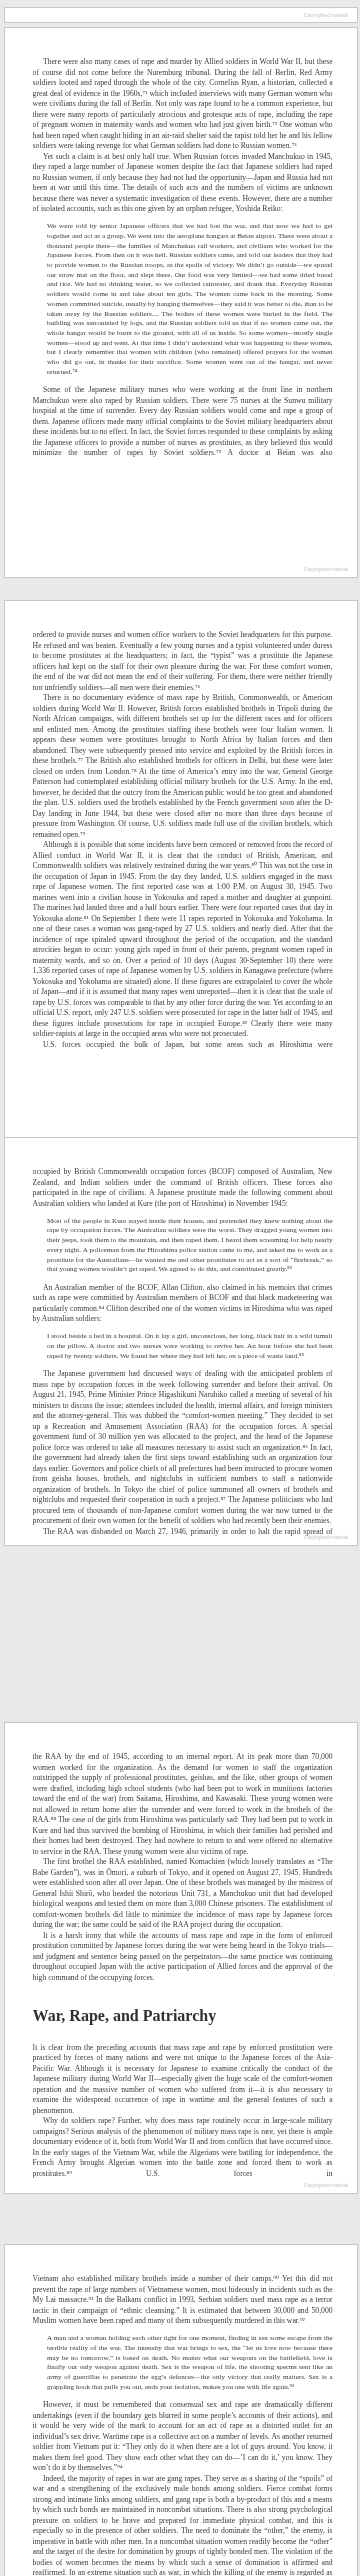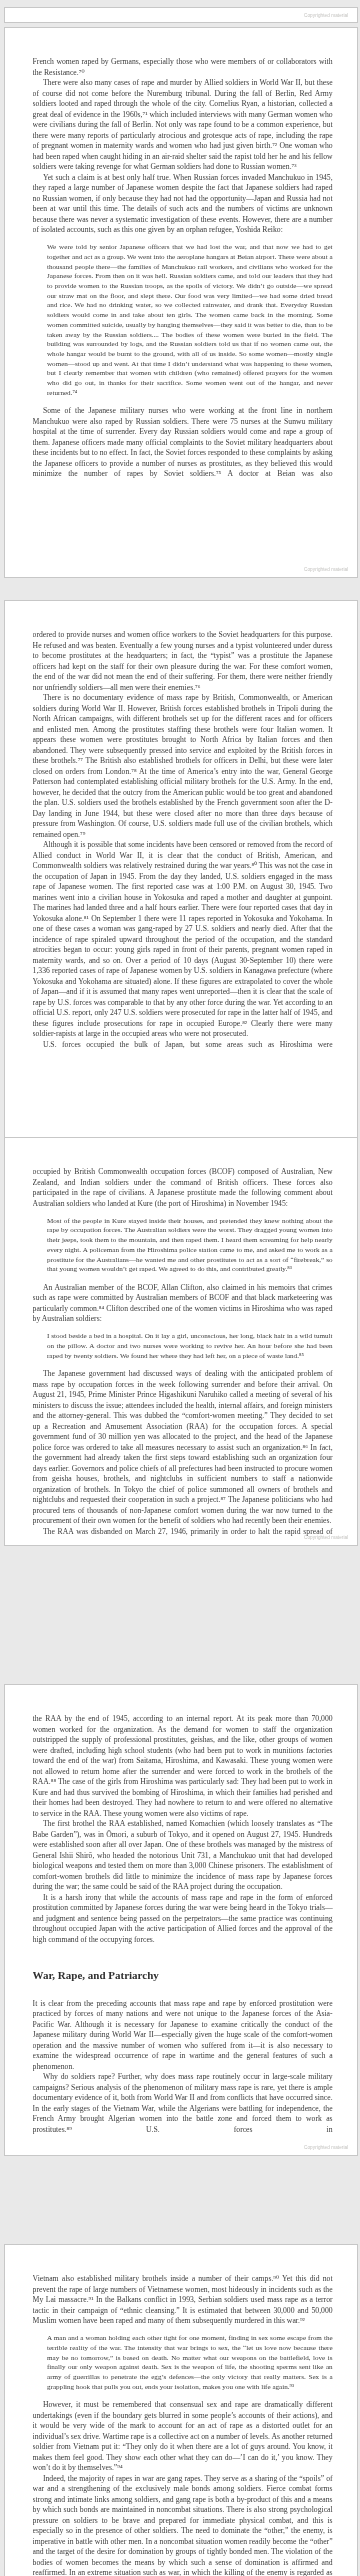--- a/index.html
+++ b/index.html
@@ -16,21 +16,21 @@
     left: 3.6px;
     width: 354px;
     background: #ffffff;
     border: 0.5px solid #c7c7c7;
     box-sizing: border-box;
   }
   #page-top    { top: 7.2px;   height: 16px; }
   #page-1      { top: 27px;   height: 551px; }
   #page-2      { top: 600px; height: 548px; }
   #page-3      { top: 1137px; height: 409px; }
-  #page-4      { top: 1684px; height: 472px; }
+  #page-4      { top: 1722px; height: 472px; }
   #page-5      { top: 2244px; height: 550px; }
   .page-content {
     position: absolute;
     top: 29px;
     left: 28px;
     right: 24px;
     bottom: 7.2px;
     overflow: hidden;
   }
   .para {
@@ -44,21 +44,21 @@
   .para.flush { text-align-last: justify; }
   .quote {
     margin: 7.7px 0 7.7px 14.4px;
     font-size: 7.1px;
     line-height: 9.7px;
     text-align: justify;
     color: #3a3a3a;
   }
   .heading {
     margin: 24px 0 17.5px 0;
-    font-size: 11px;
+    font-size: 16px;
     font-weight: bold;
     color: #303030;
     text-align: left;
   }
   .copyright {
     position: absolute;
     right: 8.2px;
     bottom: 5.2px;
     font-family: "Liberation Sans", "DejaVu Sans", sans-serif;
     font-size: 4.6px;
@@ -69,21 +69,20 @@
 </style>
 </head>
 <body>
 
 <section class="page" id="page-top">
   <span class="copyright">Copyrighted material</span>
 </section>
 
 <section class="page" id="page-1">
   <div class="page-content">
-      <p class="para">French women raped by Germans, especially those who were members of or collaborators with the Resistance.⁷⁰</p>
       <p class="para indent">There were also many cases of rape and murder by Allied soldiers in World War II, but these of course did not come before the Nuremburg tribunal. During the fall of Berlin, Red Army soldiers looted and raped through the whole of the city. Cornelius Ryan, a historian, collected a great deal of evidence in the 1960s,⁷¹ which included interviews with many German women who were civilians during the fall of Berlin. Not only was rape found to be a common experience, but there were many reports of particularly atrocious and grotesque acts of rape, including the rape of pregnant women in maternity wards and women who had just given birth.⁷² One woman who had been raped when caught hiding in an air-raid shelter said the rapist told her he and his fellow soldiers were taking revenge for what German soldiers had done to Russian women.⁷³</p>
       <p class="para indent">Yet such a claim is at best only half true. When Russian forces invaded Manchukuo in 1945, they raped a large number of Japanese women despite the fact that Japanese soldiers had raped no Russian women, if only because they had not had the opportunity—Japan and Russia had not been at war until this time. The details of such acts and the numbers of victims are unknown because there was never a systematic investigation of these events. However, there are a number of isolated accounts, such as this one given by an orphan refugee, Yoshida Reiko:</p>
       <p class="quote">We were told by senior Japanese officers that we had lost the war, and that now we had to get together and act as a group. We went into the aeroplane hangars at Beian airport. There were about a thousand people there—the families of Manchukuo rail workers, and civilians who worked for the Japanese forces. From then on it was hell. Russian soldiers came, and told our leaders that they had to provide women to the Russian troops, as the spoils of victory. We didn’t go outside—we spread our straw mat on the floor, and slept there. Our food was very limited—we had some dried bread and rice. We had no drinking water, so we collected rainwater, and drank that. Everyday Russian soldiers would come in and take about ten girls. The women came back in the morning. Some women committed suicide, usually by hanging themselves—they said it was better to die, than to be taken away by the Russian soldiers.... The bodies of these women were buried in the field. The building was surrounded by logs, and the Russian soldiers told us that if no women came out, the whole hangar would be burnt to the ground, with all of us inside. So some women—mostly single women—stood up and went. At that time I didn’t understand what was happening to these women, but I clearly remember that women with children (who remained) offered prayers for the women who did go out, in thanks for their sacrifice. Some women went out of the hangar, and never returned.⁷⁴</p>
       <p class="para indent flush">Some of the Japanese military nurses who were working at the front line in northern Manchukuo were also raped by Russian soldiers. There were 75 nurses at the Sunwu military hospital at the time of surrender. Every day Russian soldiers would come and rape a group of them. Japanese officers made many official complaints to the Soviet military headquarters about these incidents but to no effect. In fact, the Soviet forces responded to these complaints by asking the Japanese officers to provide a number of nurses as prostitutes, as they believed this would minimize the number of rapes by Soviet soldiers.⁷⁵ A doctor at Beian was also</p>
     </div>
   <span class="copyright">Copyrighted material</span>
 </section>
 
 <section class="page" id="page-2">
   <div class="page-content">

